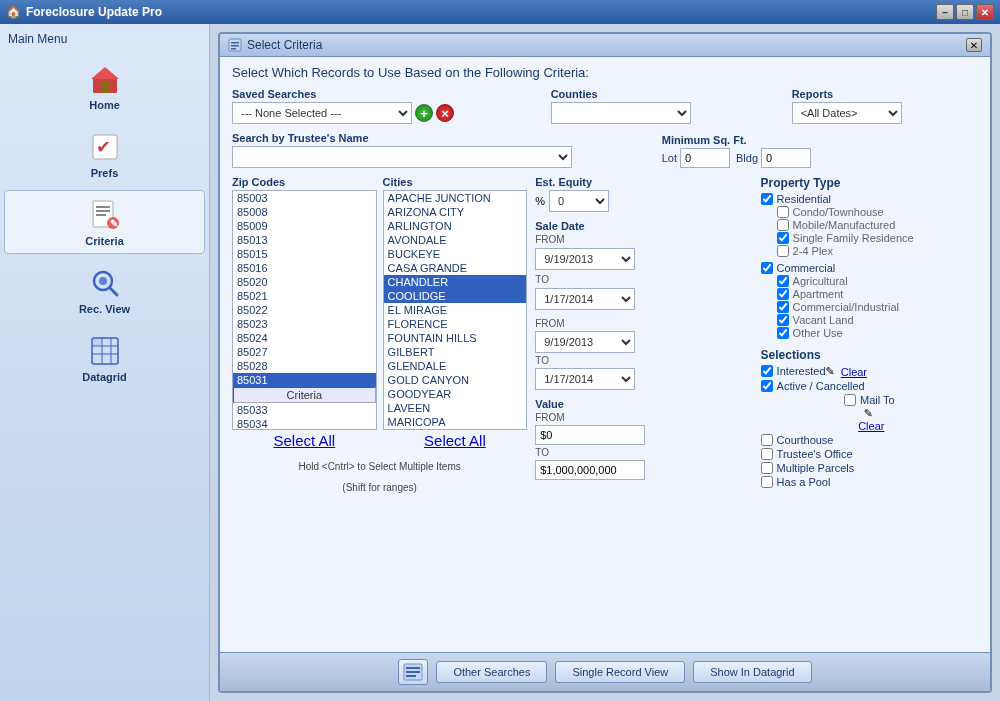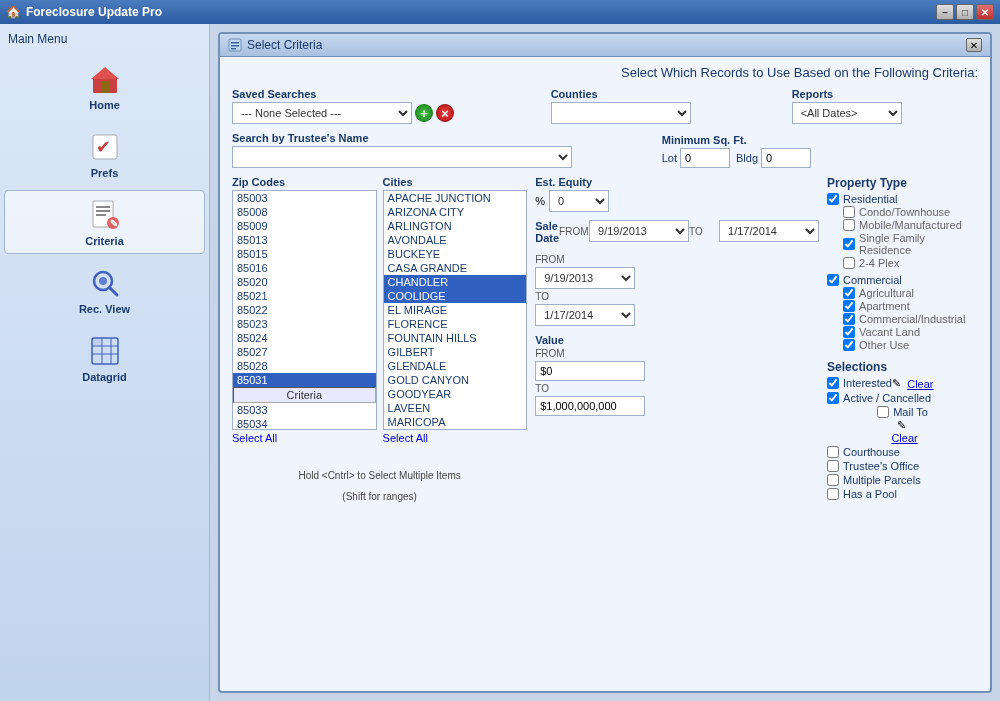--- a/index.html
+++ b/index.html
@@ -144,21 +144,21 @@
     }
 
     .dialog-body {
       padding: 8px 12px;
       flex: 1;
       overflow-y: auto;
     }
 
     
     .main-heading {
-      text-align: right;
+      text-align: left;
       font-size: 13px;
       color: #1a3a6a;
       margin-bottom: 8px;
       font-weight: normal;
     }
 
     
     .top-row {
       display: flex;
       gap: 8px;
@@ -298,24 +298,25 @@
     .list-item {
       padding: 1px 4px;
       cursor: pointer;
       color: #1a3a6a;
     }
     .list-item.selected { background: #3060c0; color: white; }
     .select-all-btn {
       background: none;
       border: none;
       color: #0000cc;
-      cursor: pointer;
-      font-size: 11px;
+      text-decoration: underline;
+      cursor: pointer;
+      font-size: 15px;
       padding: 2px 0;
-      text-align: left;
+      text-align: center;
     }
     .hint-text {
       font-size: 10px;
       color: #444;
       text-align: center;
       margin-top: 4px;
     }
 
     
     .right-panel {
@@ -336,21 +337,21 @@
       gap: 4px;
     }
     .equity-pct { font-size: 11px; }
     .equity-select {
       width: 60px;
     }
 
     .sale-date-section {
       flex: 1;
       display: flex;
-      flex-direction: row;
+      flex-direction: column;
     }
     .date-row {
       display: flex;
       align-items: center;
       gap: 4px;
       margin-bottom: 3px;
     }
     .date-label {
       font-size: 10px;
       color: #555;
@@ -842,15 +843,28 @@
                     <input type="checkbox" style="">
                     <span>Has a Pool</span>
                   </label>
                 </div>
               </div>
             </div>
           </div>
         </div>
       </div>
 
+      <div class="bottom-bar">
+        <div class="bottom-icon">
+          <svg width="20" height="18" viewBox="0 0 20 18">
+            <rect x="1" y="1" width="18" height="16" fill="#c0d8f8" stroke="#7090b8" stroke-width="1" rx="1"></rect>
+            <rect x="3" y="4" width="14" height="2" fill="#4060a0"></rect>
+            <rect x="3" y="8" width="14" height="2" fill="#4060a0"></rect>
+            <rect x="3" y="12" width="10" height="2" fill="#4060a0"></rect>
+          </svg>
+        </div>
+        <button class="bottom-btn">Other Searches</button>
+        <button class="bottom-btn">Single Record View</button>
+        <button class="bottom-btn">Show In Datagrid</button>
+      </div>
     </div>
   </div>
 </div>
 
 </body></html>

